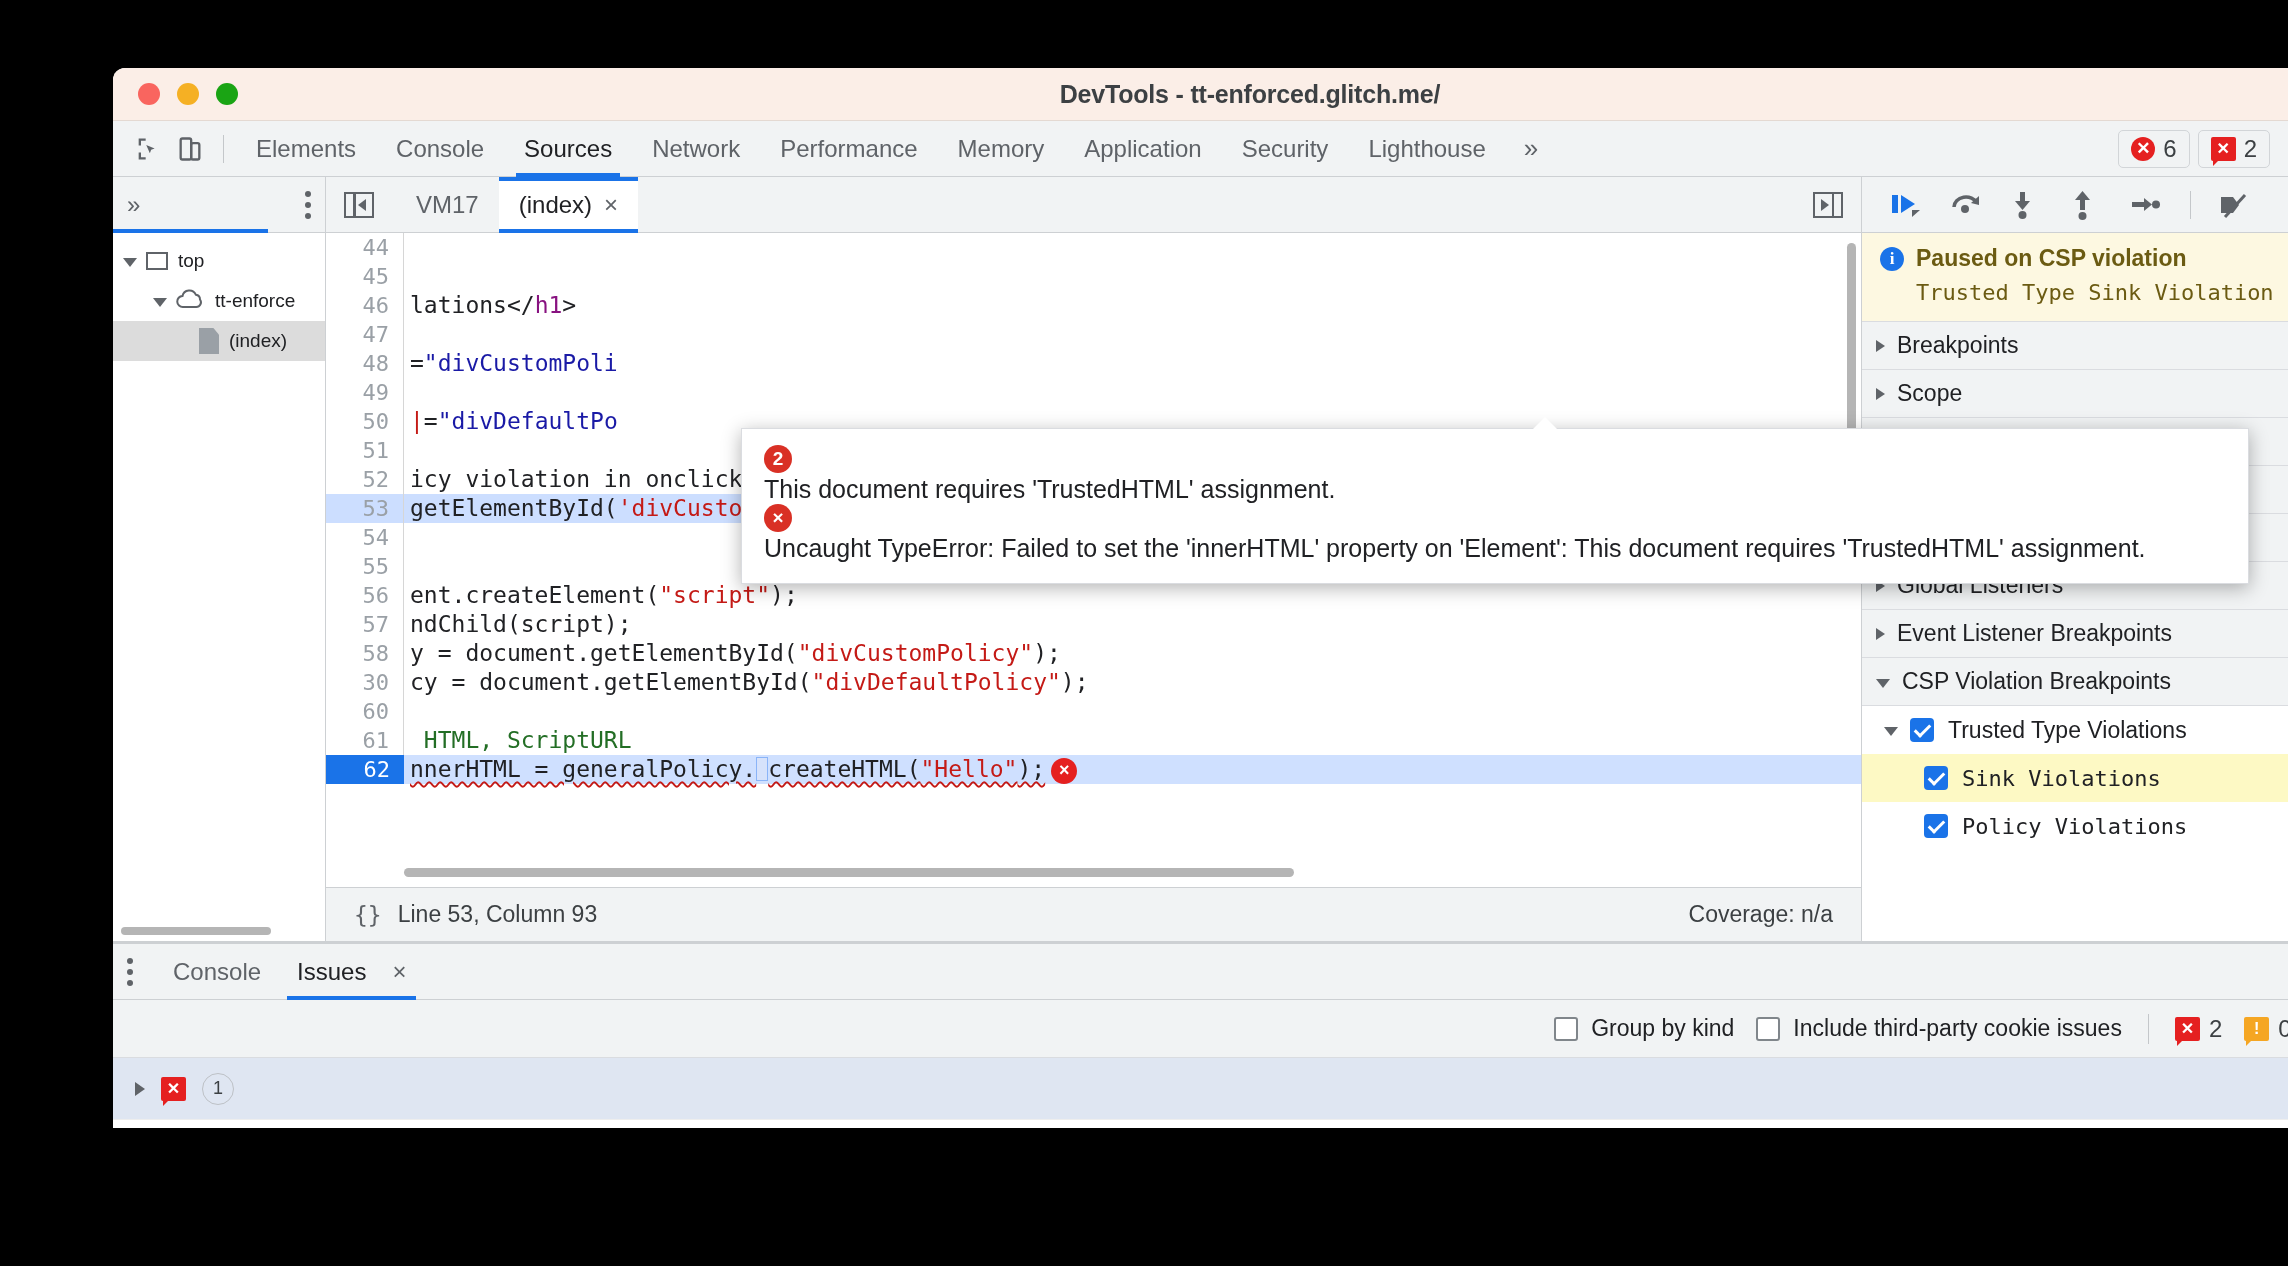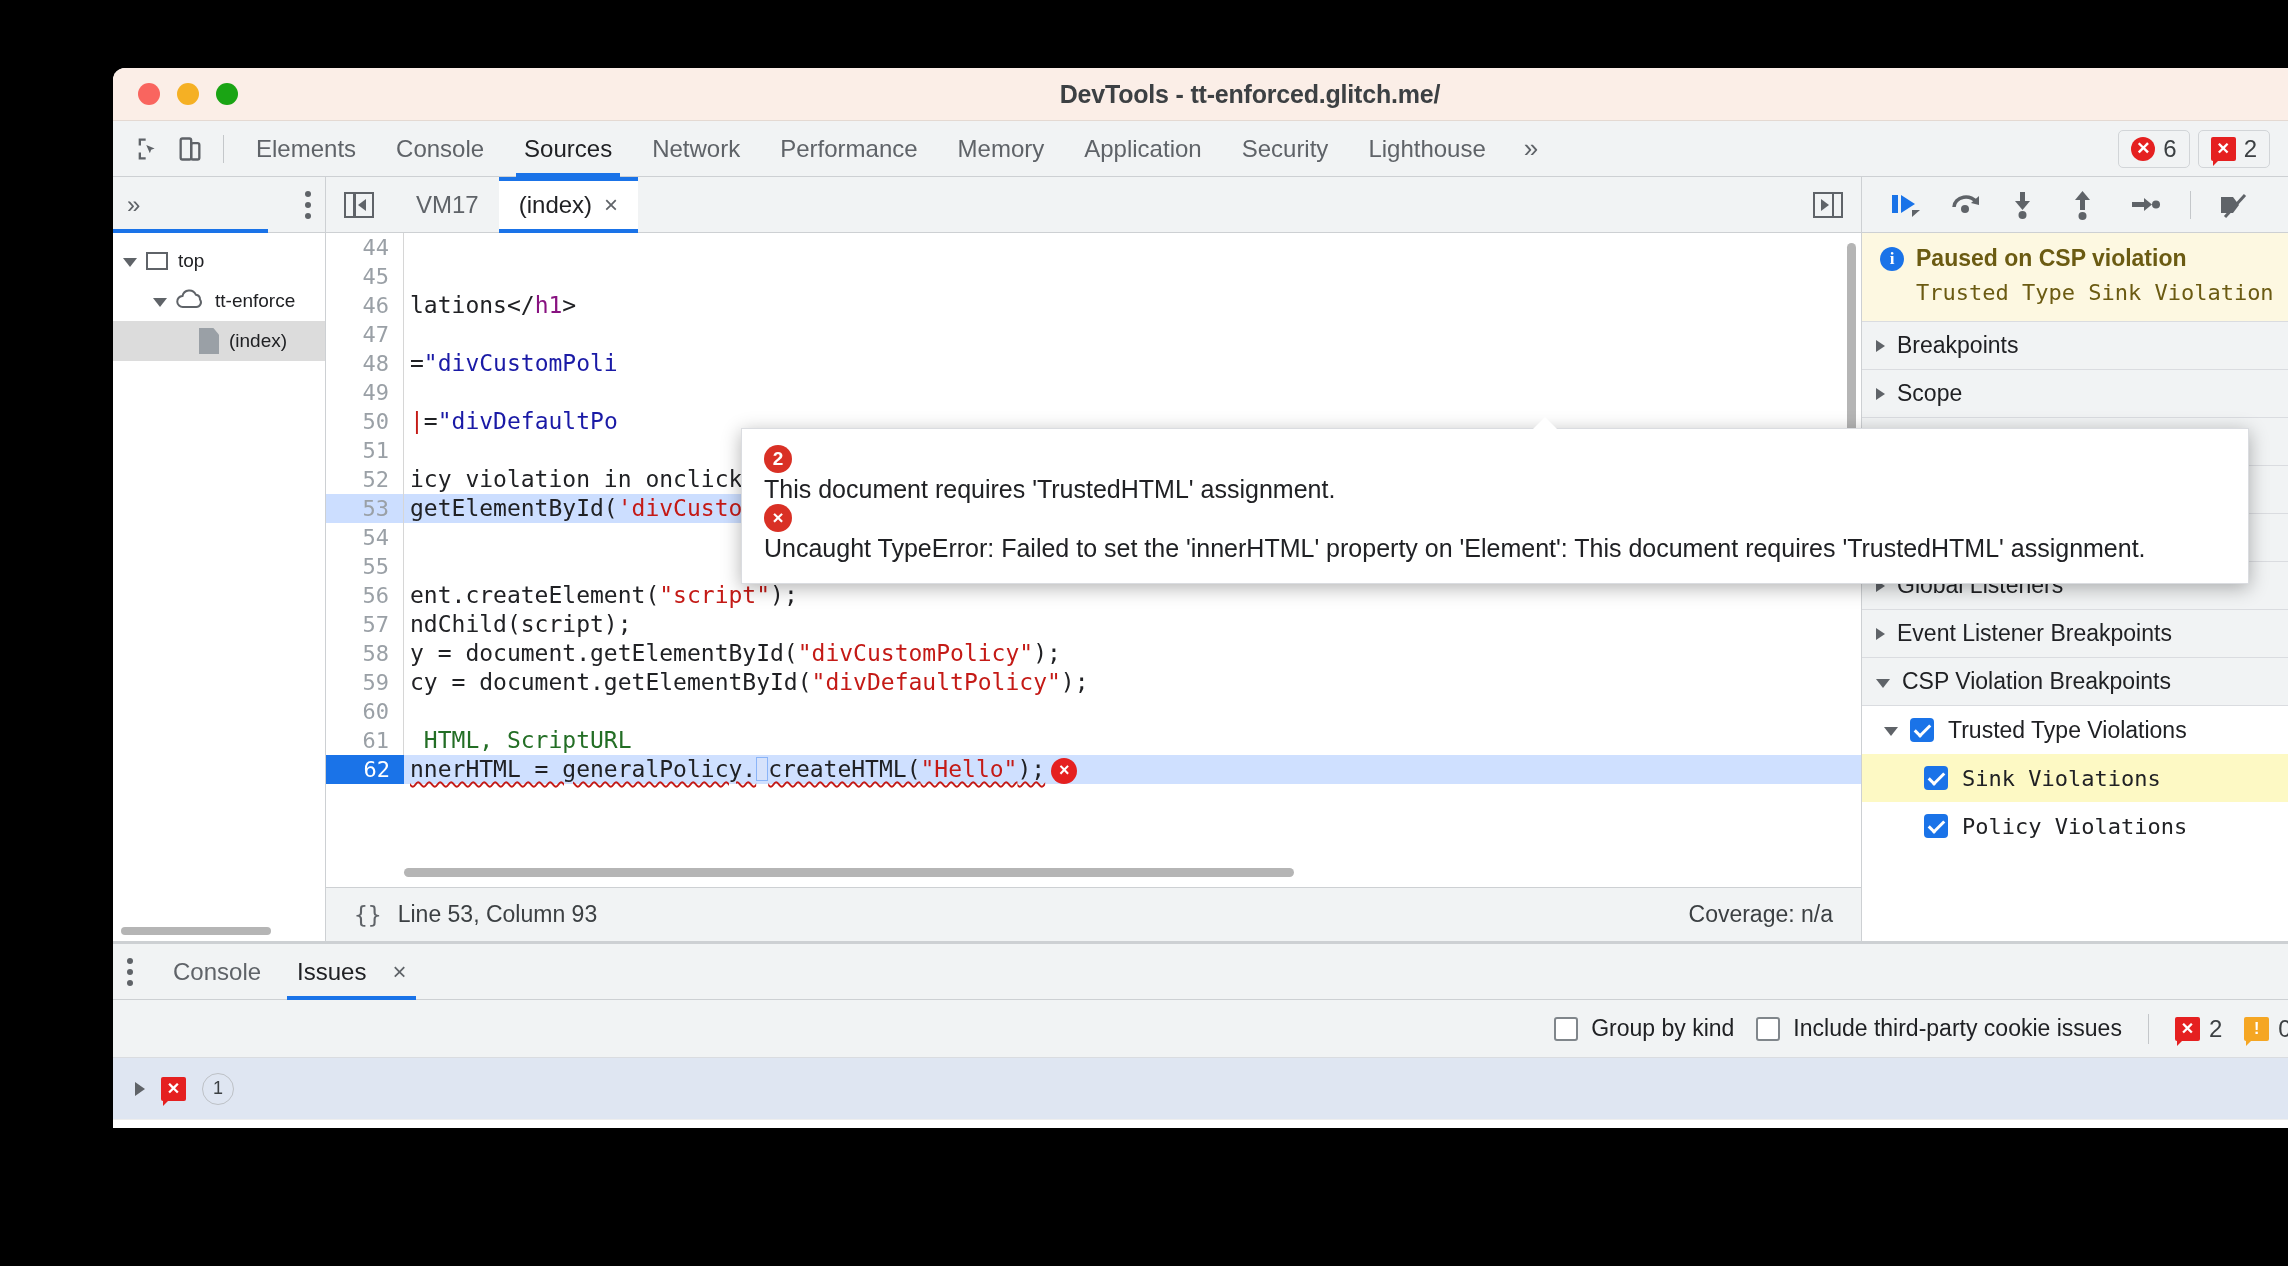--- a/index.html
+++ b/index.html
@@ -674,21 +674,21 @@
             </div>
             <div class="crow">
               <span class="gut">57</span>
               <span class="ctxt"><span class="tok-plain">ndChild(script);</span></span>
             </div>
             <div class="crow">
               <span class="gut">58</span>
               <span class="ctxt"><span class="tok-plain">y = document.getElementById(</span><span class="tok-str">"divCustomPolicy"</span><span class="tok-plain">);</span></span>
             </div>
             <div class="crow">
-              <span class="gut">59</span>
+              <span class="gut">30</span>
               <span class="ctxt"><span class="tok-plain">cy = document.getElementById(</span><span class="tok-str">"divDefaultPolicy"</span><span class="tok-plain">);</span></span>
             </div>
             <div class="crow">
               <span class="gut">60</span>
               <span class="ctxt"></span>
             </div>
             <div class="crow">
               <span class="gut">61</span>
               <span class="ctxt"><span class="tok-com"> HTML, ScriptURL</span></span>
             </div>

